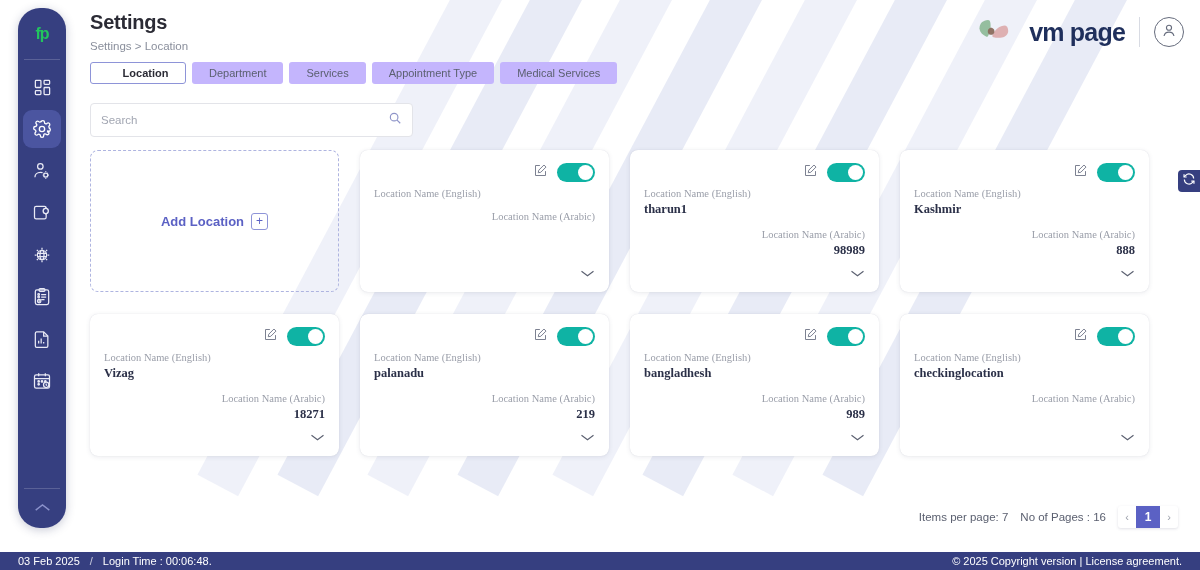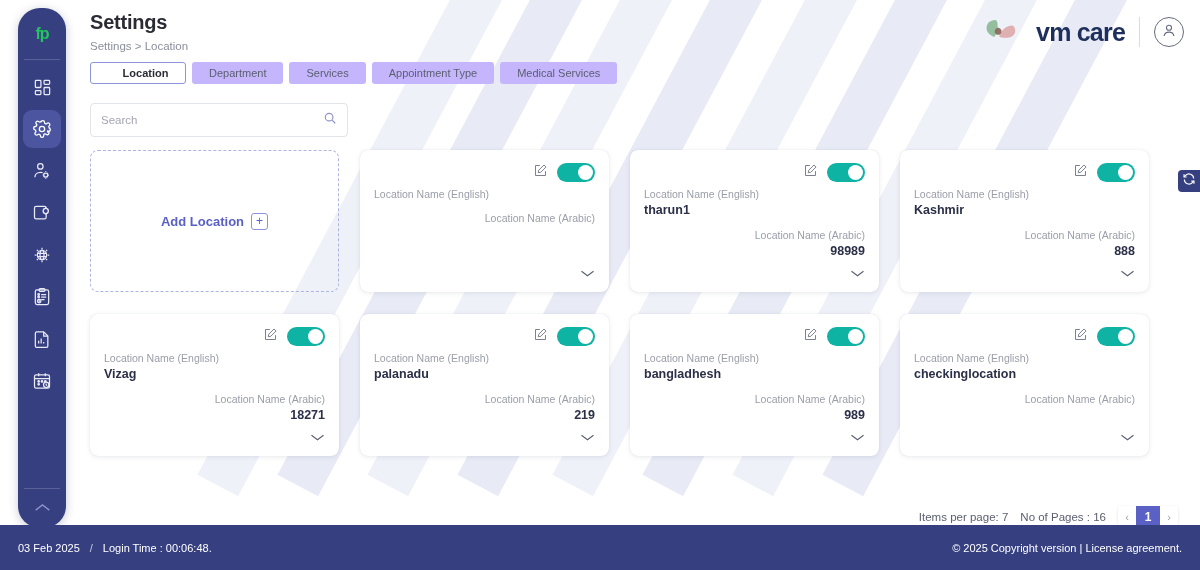--- a/index.html
+++ b/index.html
@@ -167,21 +167,21 @@
     color: #2b2b35;
     font-weight: bold;
     min-width: 96px;
     padding-left: 31px;
   }
 
   
   .search-box {
     position: absolute;
     left: 90px; top: 103px;
-    width: 258px; height: 29px;
+    width: 323px; height: 29px;
     background: #ffffff;
     border: 1px solid #e3e4e9;
     border-radius: 4px;
     display: flex; align-items: center;
     padding: 16px 10px;
     z-index: 3;
   }
   .search-box input {
     flex: 1;
     border: none; outline: none;
@@ -217,20 +217,21 @@
   }
   .card {
     position: relative;
     height: 142px;
     background: #ffffff;
     border-radius: 8px;
     box-shadow: 0 1px 5px rgba(60,64,98,.10), 0 0 1px rgba(60,64,98,.18);
     padding: 12px 14px 10px 14px;
     display: flex;
     flex-direction: column;
+    font-family: Liberation Serif, serif;
   }
   .card-top {
     display: flex;
     justify-content: flex-end;
     align-items: center;
     gap: 9px;
     height: 20px;
   }
   .edit-icon { cursor: pointer; display: block; }
   .toggle {
@@ -333,21 +334,21 @@
     color: #ffffff;
     font-size: 12px;
     font-weight: bold;
     cursor: pointer;
   }
 
   
   .footer {
     position: absolute;
     left: 0; bottom: 0;
-    width: 1200px; height: 45px;
+    width: 1200px; height: 18px;
     background: #363f80;
     display: flex;
     align-items: center;
     justify-content: space-between;
     padding: 0 18px;
     color: #ffffff;
     font-size: 11px;
     z-index: 7;
   }
   .footer-left { display: flex; align-items: center; gap: 10px; }
@@ -482,21 +483,21 @@
   <div class="breadcrumb">Settings &gt; Location</div>
 
   <div class="brand">
     <span class="brand-mark">
       <svg width="44" height="30" viewBox="0 0 44 30">
         <path d="M13 3c-5 0-8.5 3.6-8.5 8.2 0 2.6 1.5 4.6 3.4 6.2 1.2 1 2.6 1.8 3.6 2.3.8.4 1.3-.4 1.8-1.3 1.2-2.2 2.3-4.9 2.3-7.9C15.6 6.2 15.5 3 13 3z" fill="#8fbb9a" opacity="0.95"></path>
         <path d="M30 8.5c-2.6 0-5.1 1-7.1 2.6-2.4 1.9-4.3 4.6-5.3 6.9-.5 1.1-.2 1.9.9 2.2 2.3.6 5.6 1 8.4.3 3.7-.9 6.3-3.5 6.3-6.6 0-3.1-1.4-5.4-3.2-5.4z" fill="#dcacae" opacity="0.95"></path>
         <path d="M14.6 11.2c.7-.4 1.7-.6 2.6-.2 1.7.7 2.5 2.3 2.2 4-.3 1.9-2 3.1-3.8 2.8-1.9-.3-3.1-2-2.8-3.9.2-1.2.9-2.2 1.8-2.7z" fill="#8a6b5d" opacity="0.95"></path>
       </svg>
     </span>
-    <span class="brand-text">vm care</span>
+    <span class="brand-text">vm page</span>
     <span class="brand-sep"></span>
     <span class="avatar-btn">
       <span>
         <svg width="18" height="18" viewBox="0 0 24 24" fill="none" stroke="#666c7d" stroke-width="1.5">
           <circle cx="12" cy="9" r="3.4"></circle>
           <path d="M5.4 20c.6-3.3 3.4-5.2 6.6-5.2s6 1.9 6.6 5.2"></path>
         </svg>
       </span>
     </span>
   </div>

